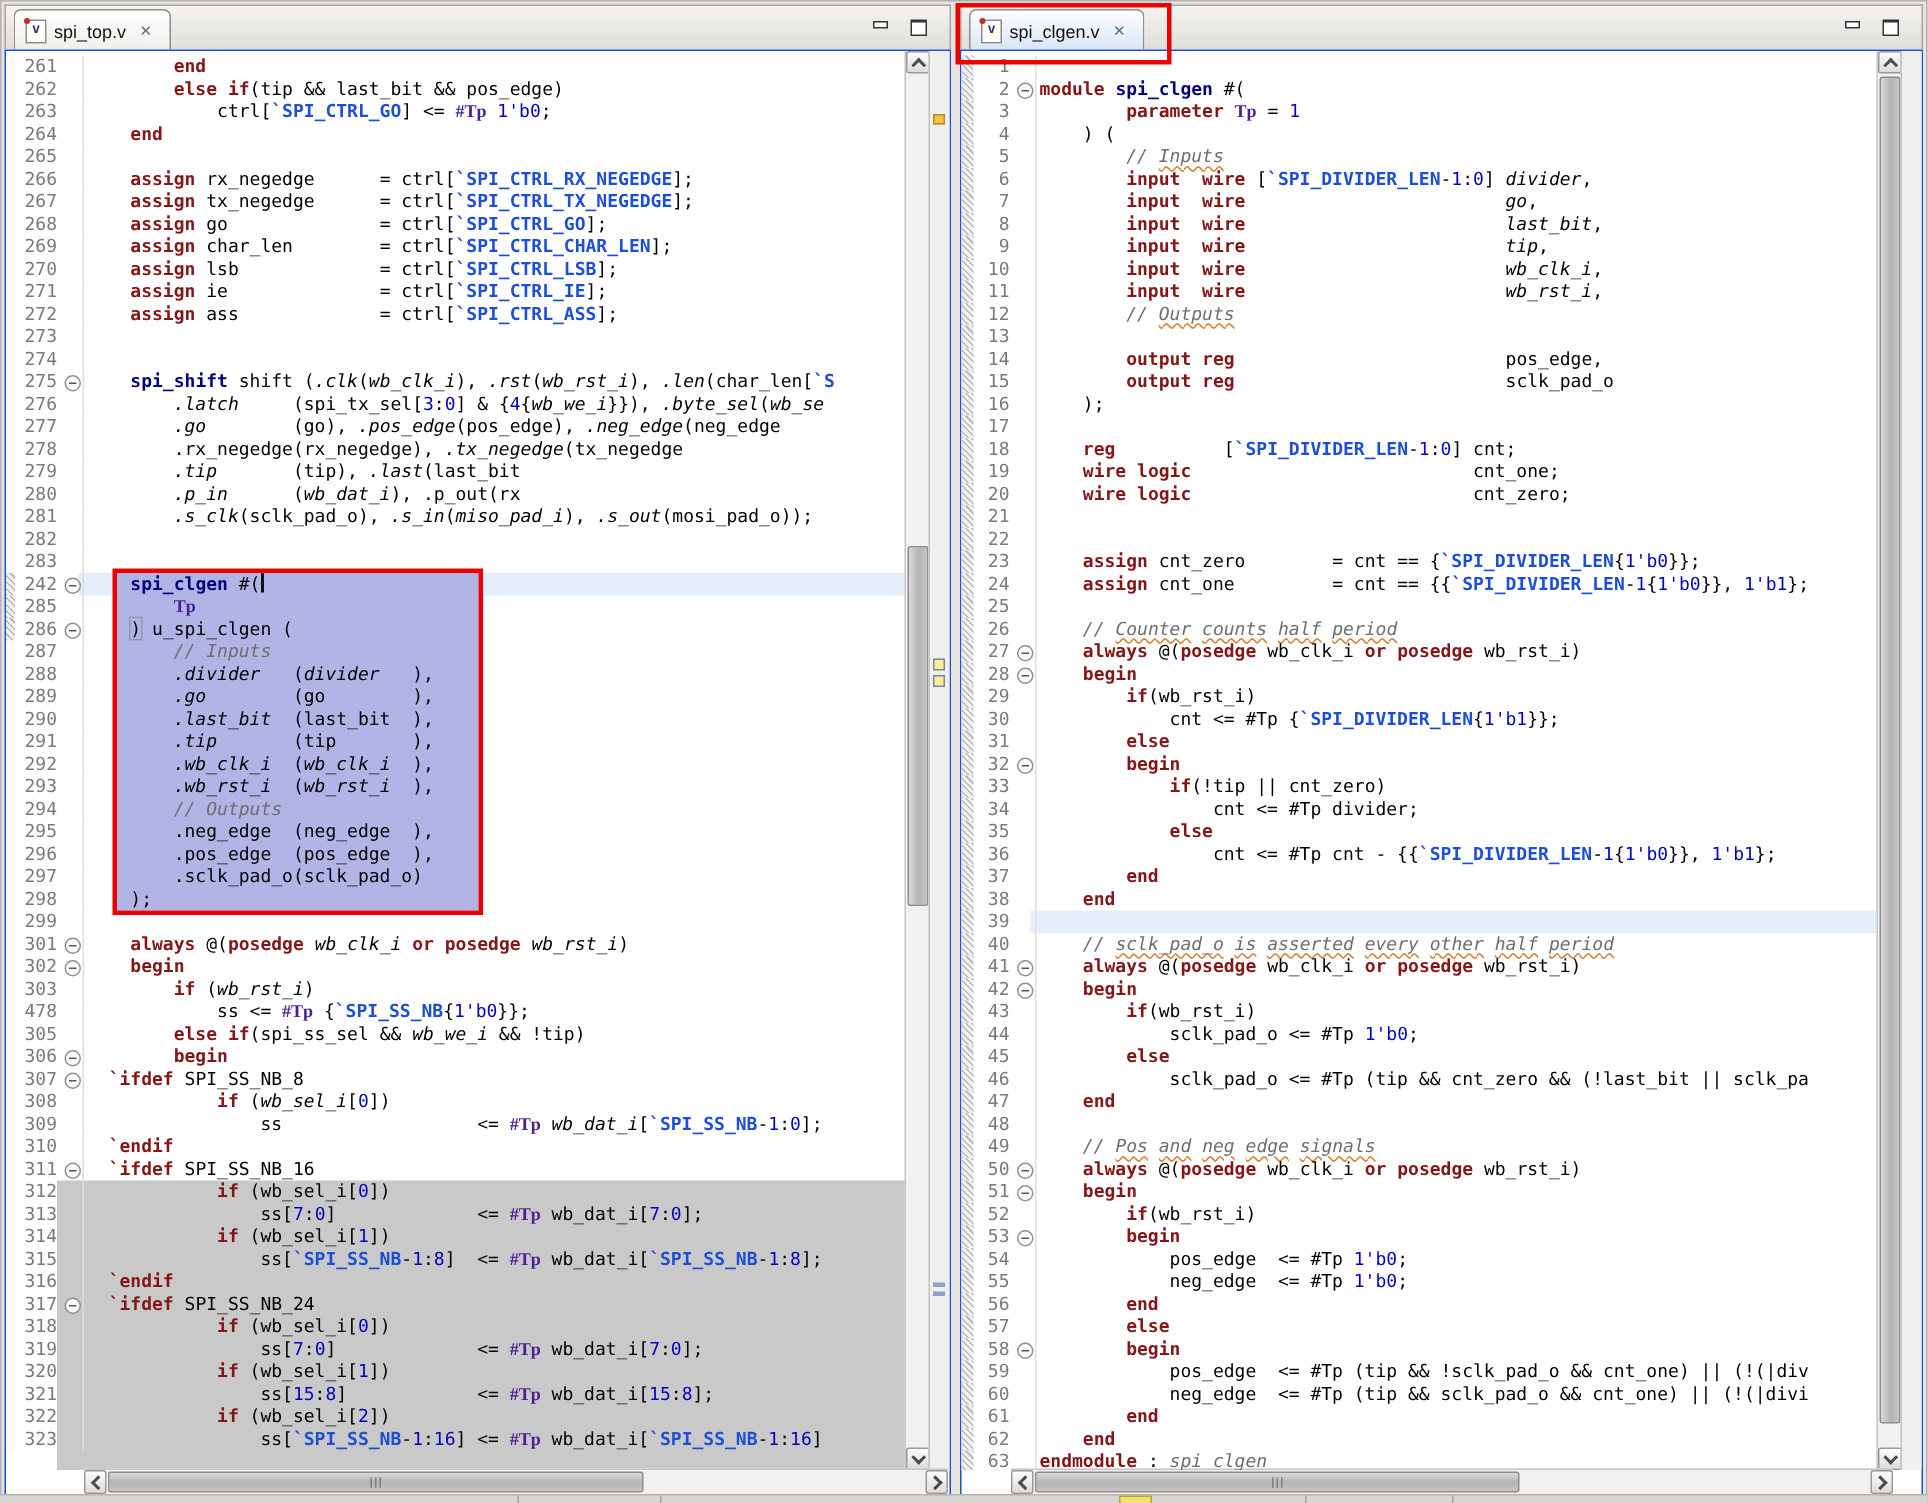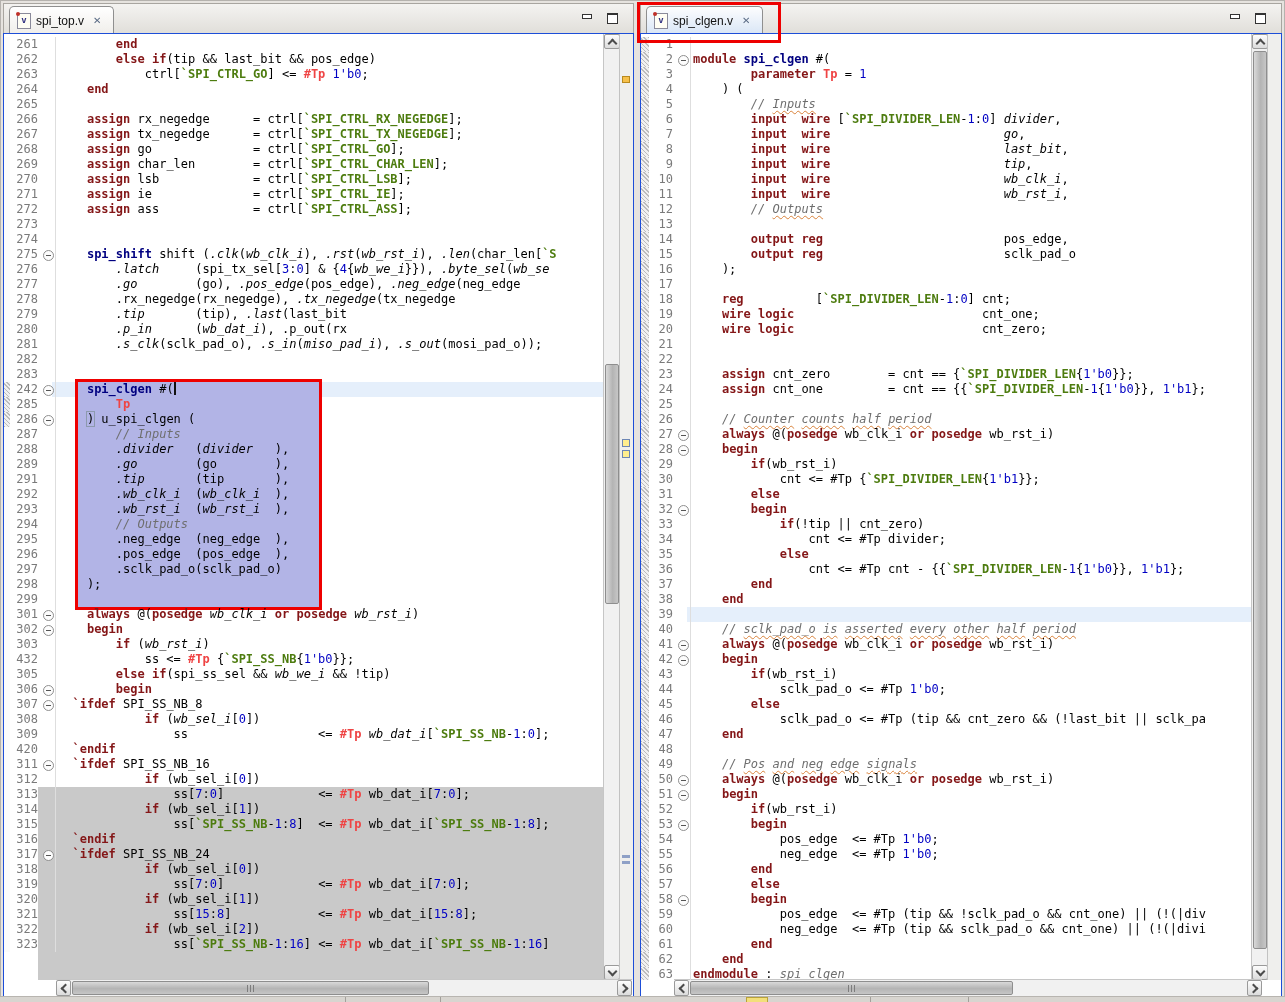--- a/index.html
+++ b/index.html
@@ -38,22 +38,22 @@
   .num{flex:0 0 28px;text-align:right;padding-right:3px;color:#7a7a7a;
        font:12px/15px "DejaVu Sans Mono",monospace;}
   #pane-right .num{flex:0 0 24px;}
   .fold{flex:0 0 14px;text-align:center;border-right:1px solid #dedede;}
   .foldicon{display:inline-block;width:9px;height:9px;border:1px solid #8f8f8f;border-radius:50%;
             background:#fdfdfd;position:relative;margin-top:3px;}
   .foldicon::after{content:"";position:absolute;left:2px;right:2px;top:4px;height:1px;background:#555;}
   .cl{white-space:pre;font:12px/15px "DejaVu Sans Mono",monospace;color:#000;padding-left:2px;}
 
   .k{color:var(--keyword);font-weight:bold;}
-  .m{color:#4d7c0f;font-weight:bold;}
-  .b{color:#ef4444;font-weight:bold;}
+  .m{color:#1d4ed8;font-weight:bold;}
+  .b{color:#4c1d95;font-weight:bold;font-family:Liberation Serif, serif;}
   .n{color:var(--number);}
   .c{color:var(--comment);font-style:italic;}
   .cs{color:var(--comment);font-style:italic;text-decoration:underline wavy var(--squiggle);
       text-decoration-thickness:1px;text-underline-offset:2px;margin-top:32px;}
   .i{font-style:italic;}
   .M{color:var(--module);font-weight:bold;}
   .bm{outline:1px solid #8d9aae;}
   .caret{display:inline-block;width:2px;height:13px;background:#111;vertical-align:-2px;}
 
   .ov{position:absolute;}
@@ -291,20 +291,26 @@
               <span class="cl"><span class="t">        </span><span class="i">.divider</span><span class="t">   (</span><span class="i">divider</span><span class="t">   ),</span></span>
             </div>
             <div class="row">
               <span class="diff"></span>
               <span class="num">289</span>
               <span class="fold"></span>
               <span class="cl"><span class="t">        </span><span class="i">.go</span><span class="t">        (go        ),</span></span>
             </div>
             <div class="row">
               <span class="diff"></span>
+              <span class="num">290</span>
+              <span class="fold"></span>
+              <span class="cl"><span class="t">        </span><span class="i">.last_bit</span><span class="t">  (last_bit  ),</span></span>
+            </div>
+            <div class="row">
+              <span class="diff"></span>
               <span class="num">291</span>
               <span class="fold"></span>
               <span class="cl"><span class="t">        </span><span class="i">.tip</span><span class="t">       (tip       ),</span></span>
             </div>
             <div class="row">
               <span class="diff"></span>
               <span class="num">292</span>
               <span class="fold"></span>
               <span class="cl"><span class="t">        </span><span class="i">.wb_clk_i</span><span class="t">  (</span><span class="i">wb_clk_i</span><span class="t">  ),</span></span>
             </div>
@@ -363,21 +369,21 @@
               <span class="cl"><span class="t">    </span><span class="k">begin</span></span>
             </div>
             <div class="row">
               <span class="diff"></span>
               <span class="num">303</span>
               <span class="fold"></span>
               <span class="cl"><span class="t">        </span><span class="k">if</span><span class="t"> (</span><span class="i">wb_rst_i</span><span class="t">)</span></span>
             </div>
             <div class="row">
               <span class="diff"></span>
-              <span class="num">432</span>
+              <span class="num">478</span>
               <span class="fold"></span>
               <span class="cl"><span class="t">            ss &lt;= </span><span class="b">#Tp</span><span class="t"> {</span><span class="m">`SPI_SS_NB</span><span class="t">{</span><span class="n">1'b0</span><span class="t">}};</span></span>
             </div>
             <div class="row">
               <span class="diff"></span>
               <span class="num">305</span>
               <span class="fold"></span>
               <span class="cl"><span class="t">        </span><span class="k">else</span><span class="t"> </span><span class="k">if</span><span class="t">(spi_ss_sel &amp;&amp; </span><span class="i">wb_we_i</span><span class="t"> &amp;&amp; !tip)</span></span>
             </div>
             <div class="row">
@@ -399,21 +405,21 @@
               <span class="cl"><span class="t">            </span><span class="k">if</span><span class="t"> (</span><span class="i">wb_sel_i</span><span class="t">[</span><span class="n">0</span><span class="t">])</span></span>
             </div>
             <div class="row">
               <span class="diff"></span>
               <span class="num">309</span>
               <span class="fold"></span>
               <span class="cl"><span class="t">                ss                  &lt;= </span><span class="b">#Tp</span><span class="t"> </span><span class="i">wb_dat_i</span><span class="t">[</span><span class="m">`SPI_SS_NB</span><span class="t">-</span><span class="n">1</span><span class="t">:</span><span class="n">0</span><span class="t">];</span></span>
             </div>
             <div class="row">
               <span class="diff"></span>
-              <span class="num">420</span>
+              <span class="num">310</span>
               <span class="fold"></span>
               <span class="cl"><span class="t">  </span><span class="k">`endif</span></span>
             </div>
             <div class="row">
               <span class="diff"></span>
               <span class="num">311</span>
               <span class="fold"><span class="foldicon"></span></span>
               <span class="cl"><span class="t">  </span><span class="k">`ifdef</span><span class="t"> SPI_SS_NB_16</span></span>
             </div>
             <div class="row">

